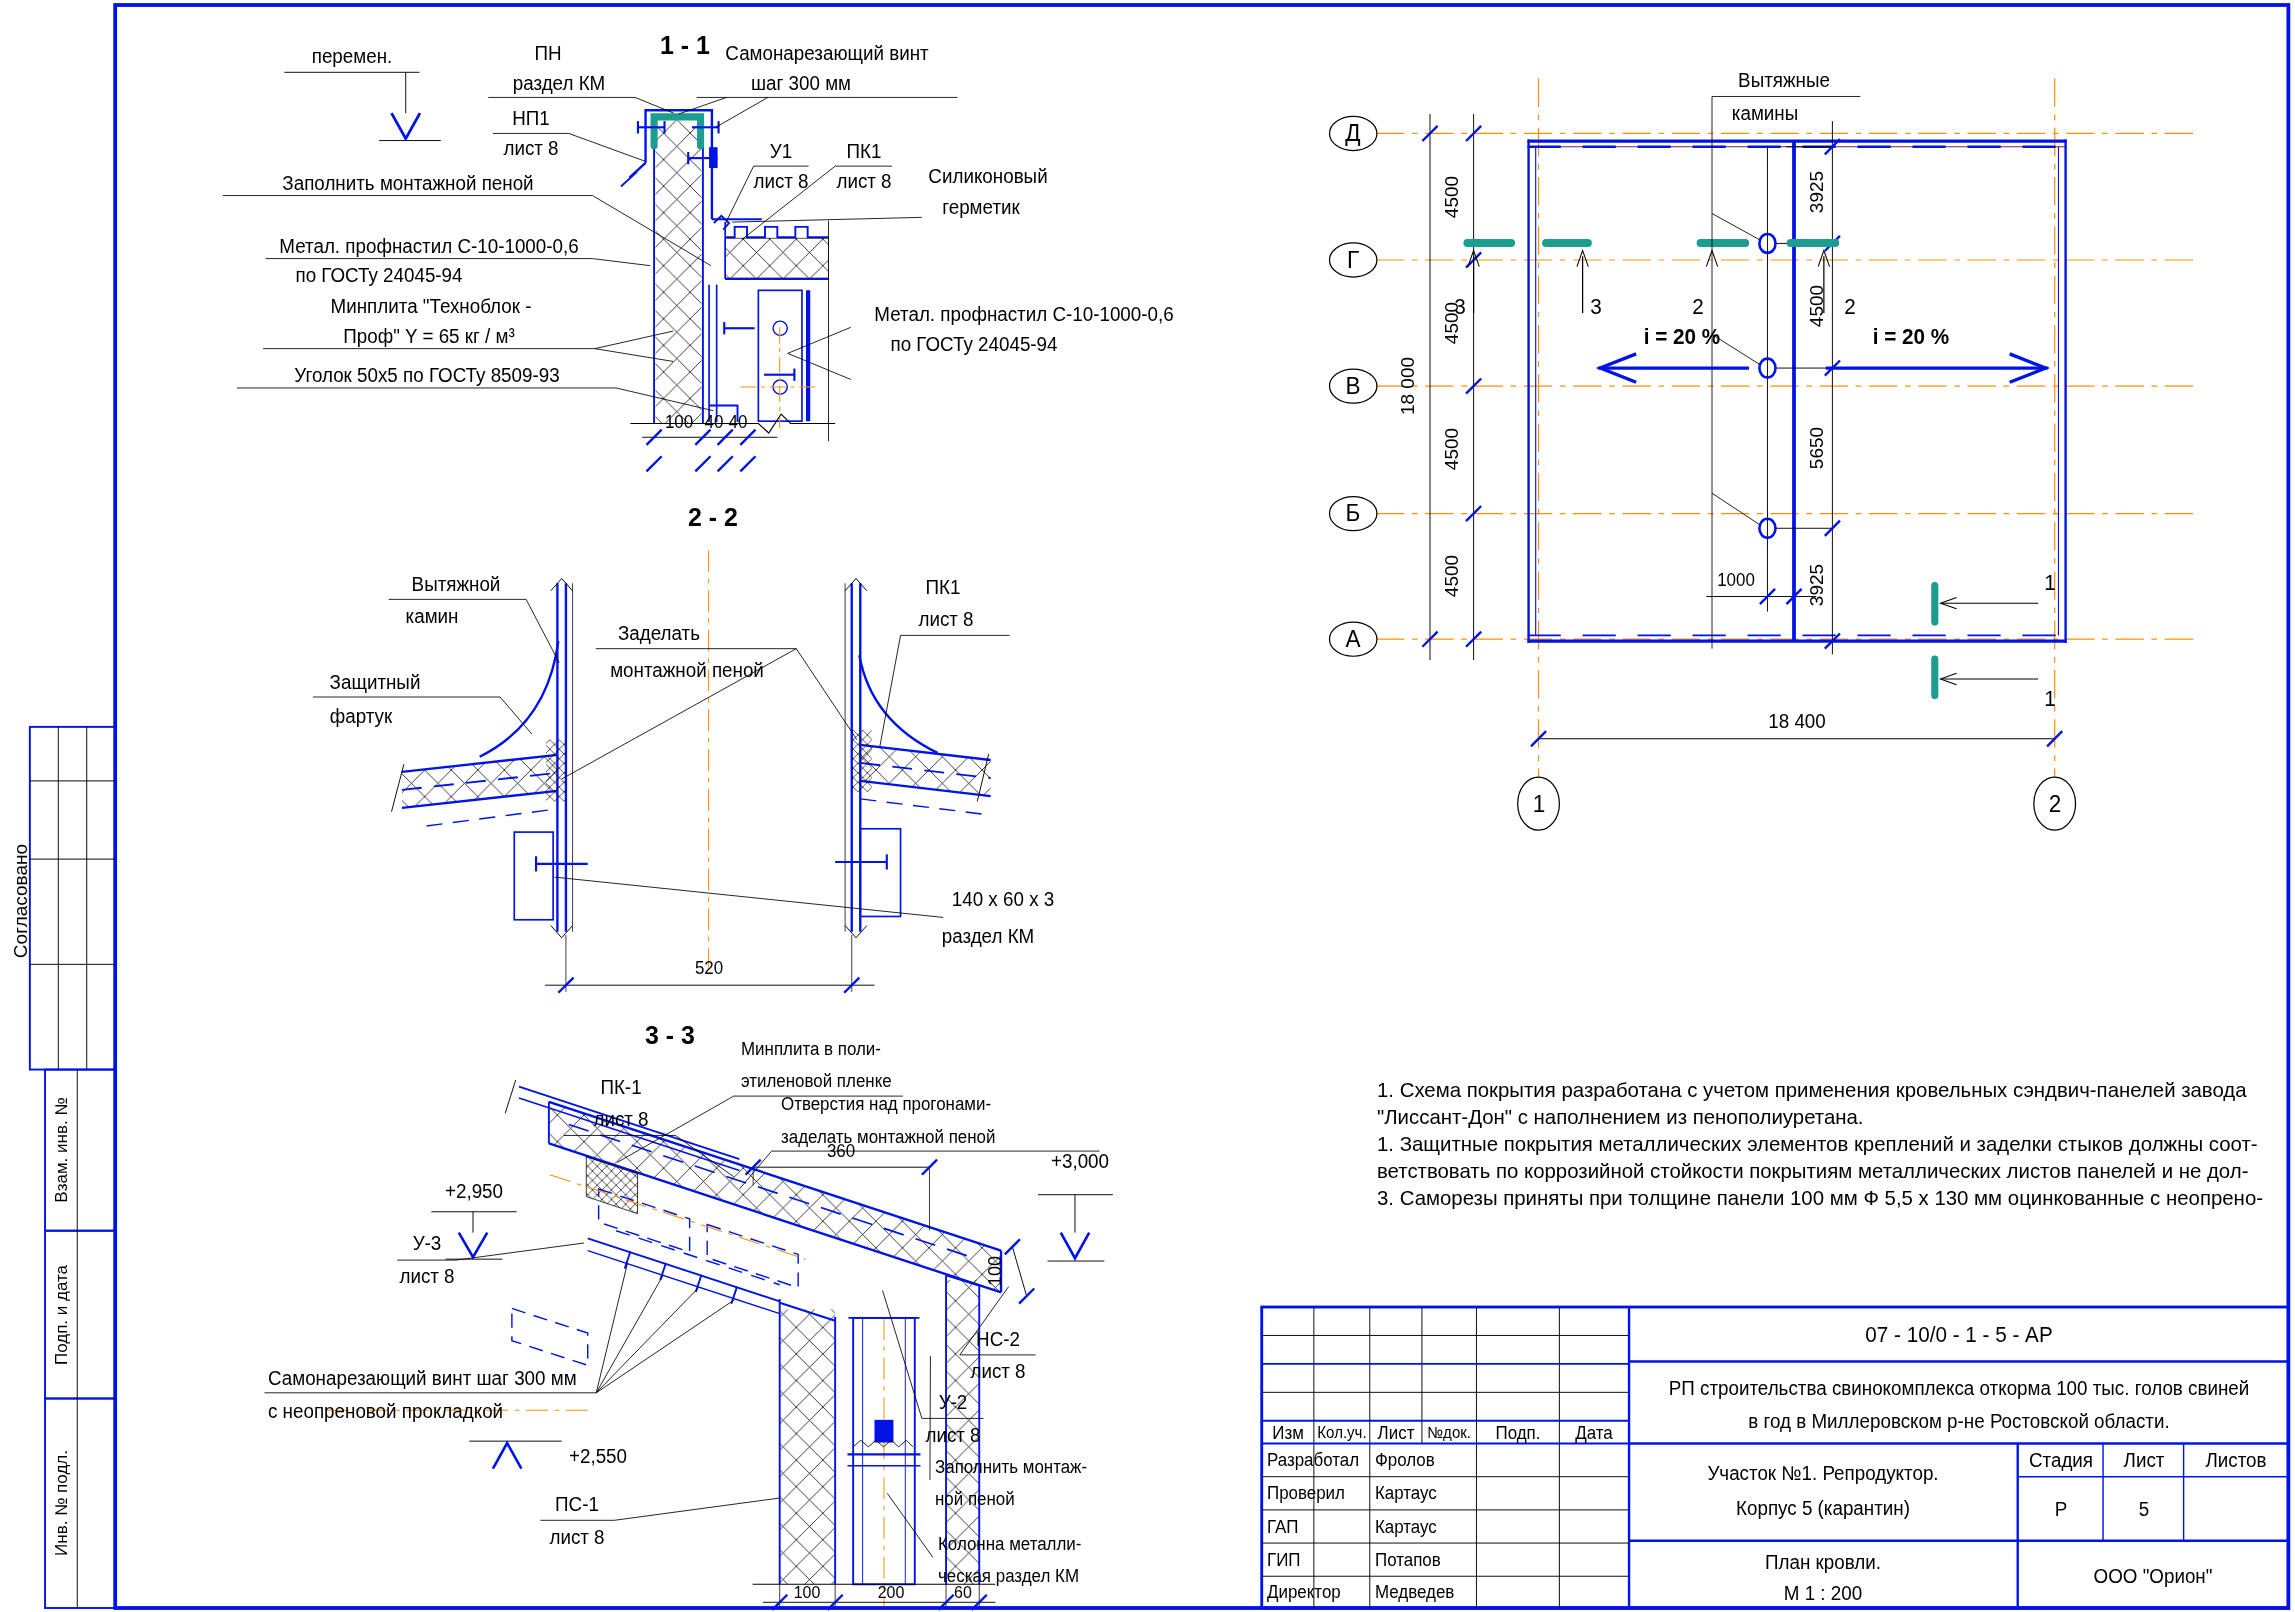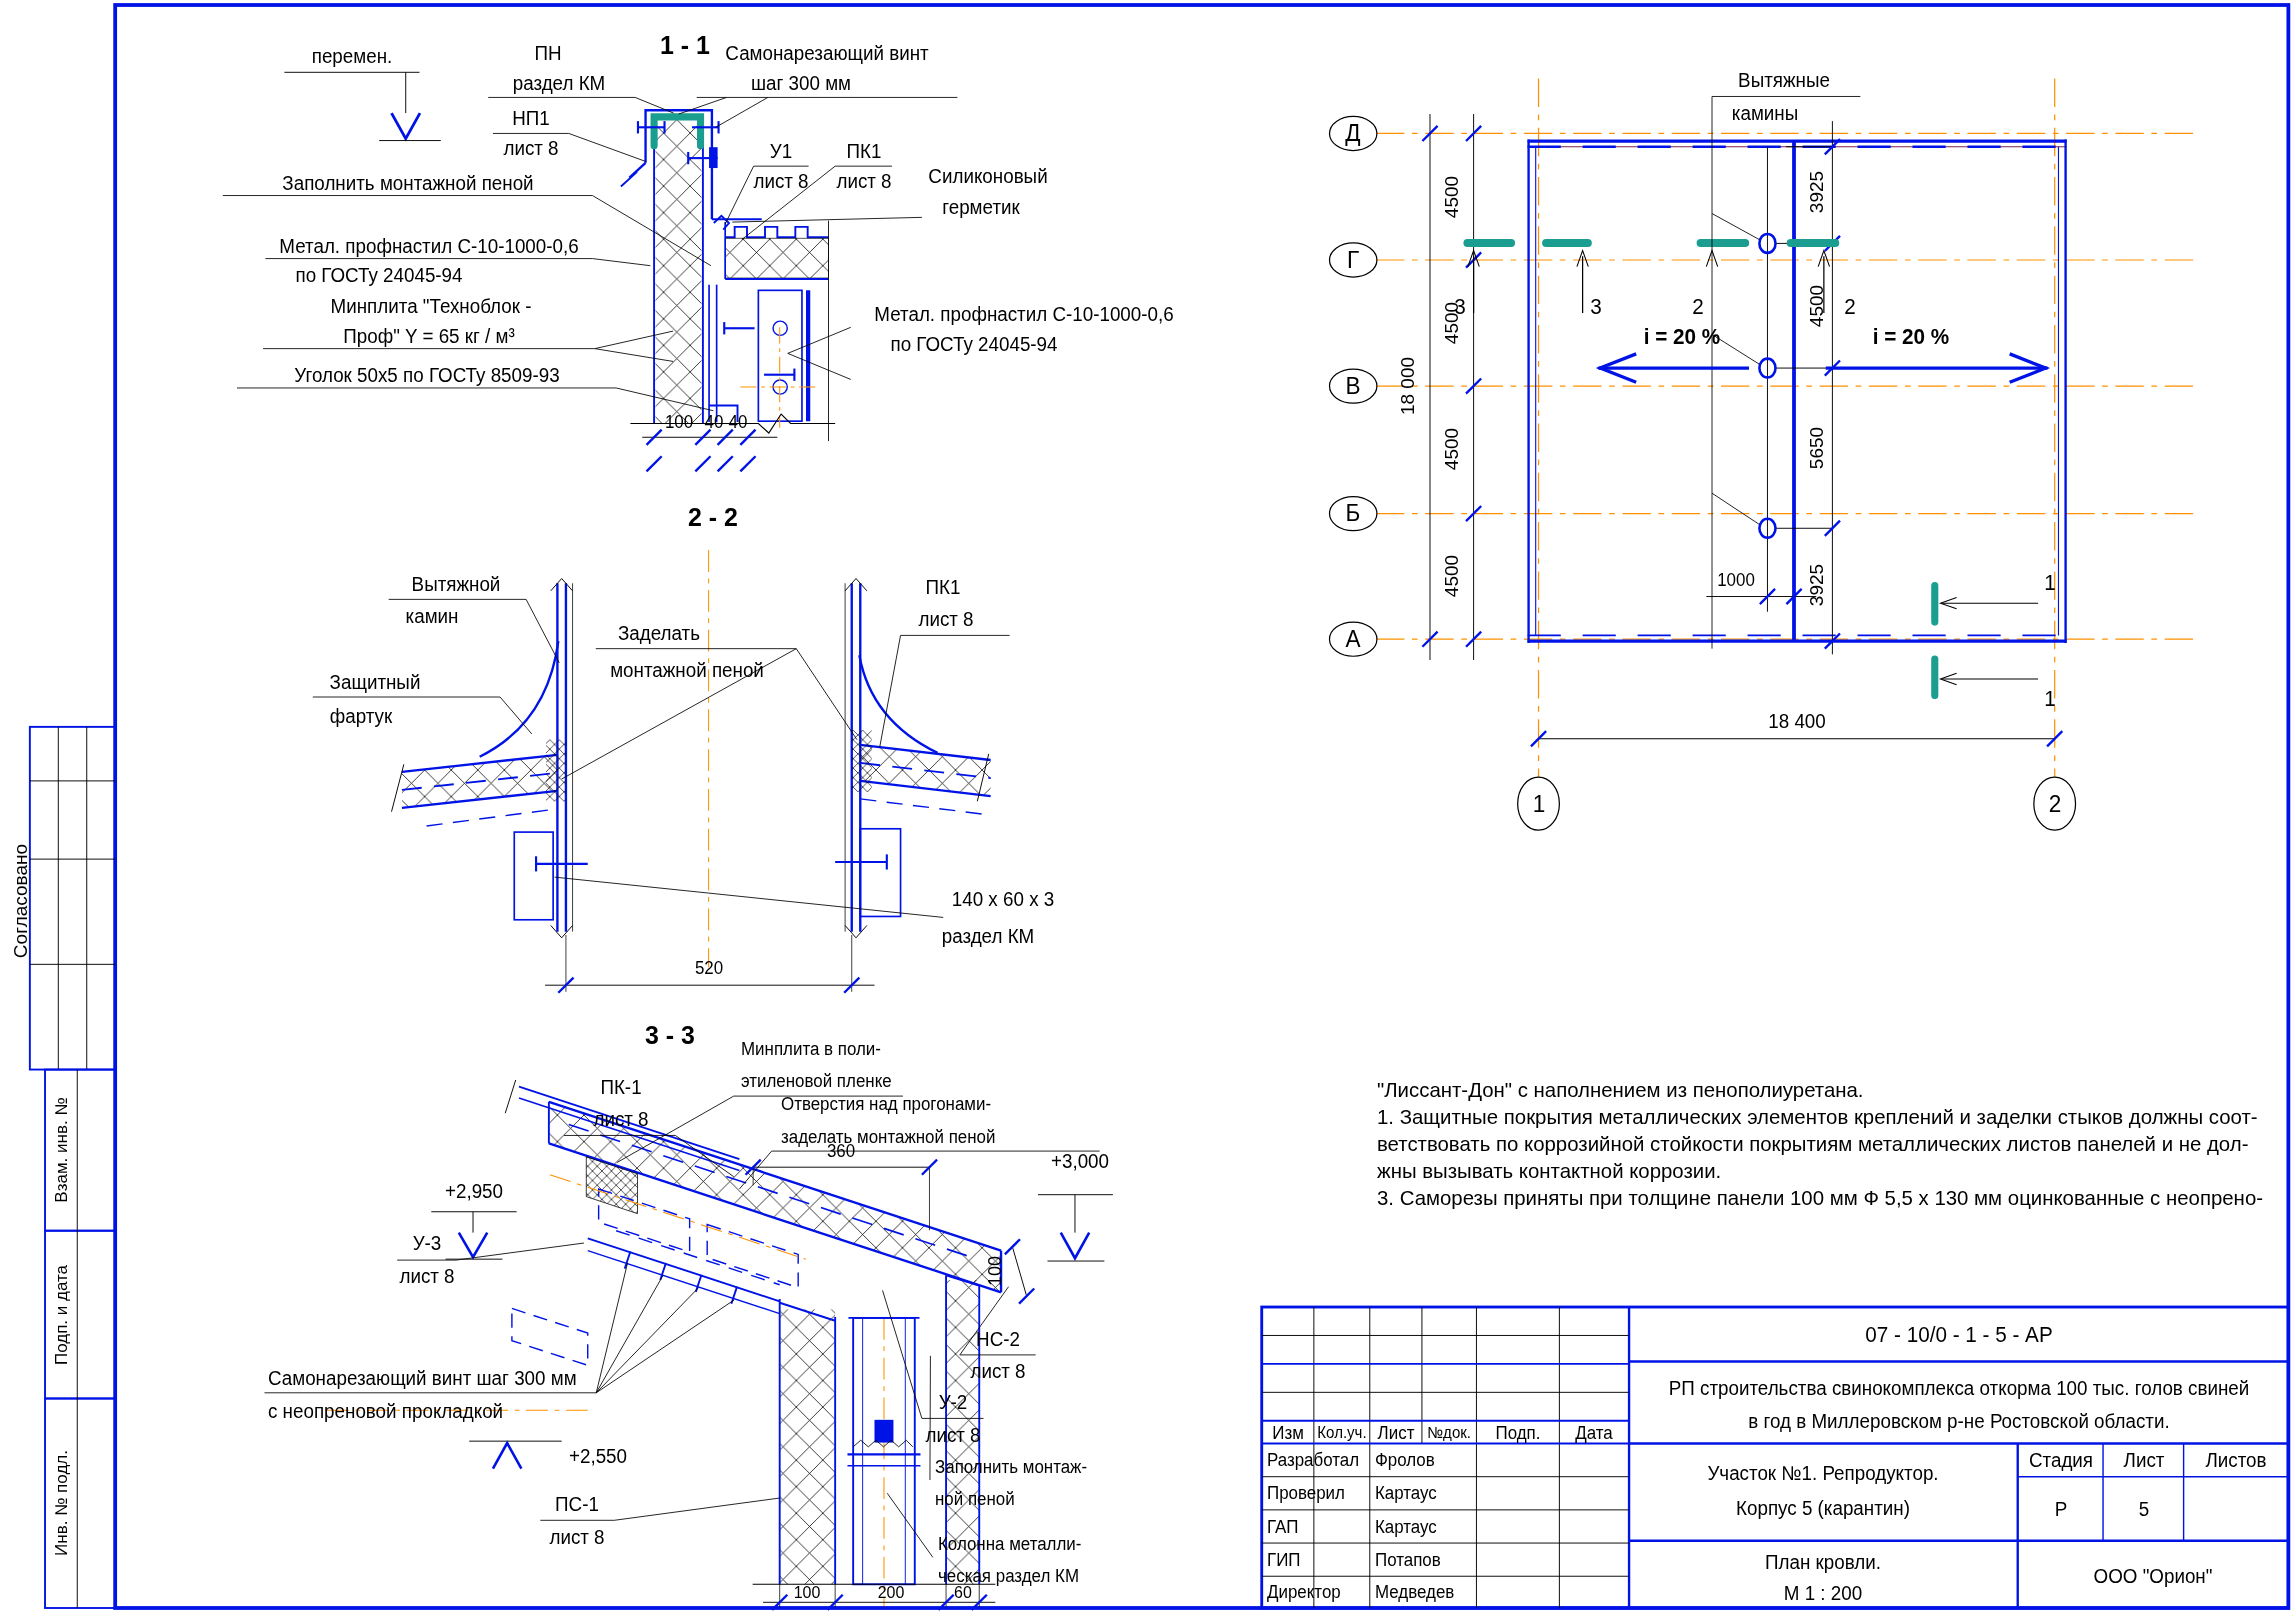--- a/index.html
+++ b/index.html
@@ -568,24 +568,24 @@
 <div class="lbl s46 bold" style="left:1911px;top:337px;">i = 20 %</div>
 <div class="lbl s46" style="left:1460px;top:307px;">3</div>
 <div class="lbl s46" style="left:1596px;top:307px;">3</div>
 <div class="lbl s46" style="left:1698px;top:307px;">2</div>
 <div class="lbl s46" style="left:1850px;top:307px;">2</div>
 <div class="lbl s46" style="left:2050px;top:583px;">1</div>
 <div class="lbl s46" style="left:2050px;top:699px;">1</div>
 <div class="lbl" style="left:1797px;top:721px;">18 400</div>
 
 <div id="notes">
+  <div class="note-line">1. Схема покрытия разработана с учетом применения кровельных сэндвич-панелей завода</div>
   <div class="note-line">"Лиссант-Дон" с наполнением из пенополиуретана.</div>
   <div class="note-line">1. Защитные покрытия металлических элементов креплений и заделки стыков должны соот-</div>
   <div class="note-line">ветствовать по коррозийной стойкости покрытиям металлических листов панелей и не дол-</div>
-  <div class="note-line">жны вызывать контактной коррозии.</div>
   <div class="note-line">3. Саморезы приняты при толщине панели 100 мм Ф 5,5 х 130 мм оцинкованные с неопрено-</div>
 </div>
 
 <div class="lbl s46" style="left:1959px;top:1335px;">07 - 10/0 - 1 - 5 - АР</div>
 <div class="lbl" style="left:1959px;top:1388px;">РП строительства свинокомплекса откорма 100 тыс. голов свиней</div>
 <div class="lbl" style="left:1959px;top:1421px;">в год в Миллеровском р-не Ростовской области.</div>
 <div class="lbl" style="left:1823px;top:1473px;">Участок №1. Репродуктор.</div>
 <div class="lbl" style="left:1823px;top:1508px;">Корпус 5 (карантин)</div>
 <div class="lbl" style="left:1823px;top:1562px;">План кровли.</div>
 <div class="lbl" style="left:1823px;top:1593px;">М 1 : 200</div>

